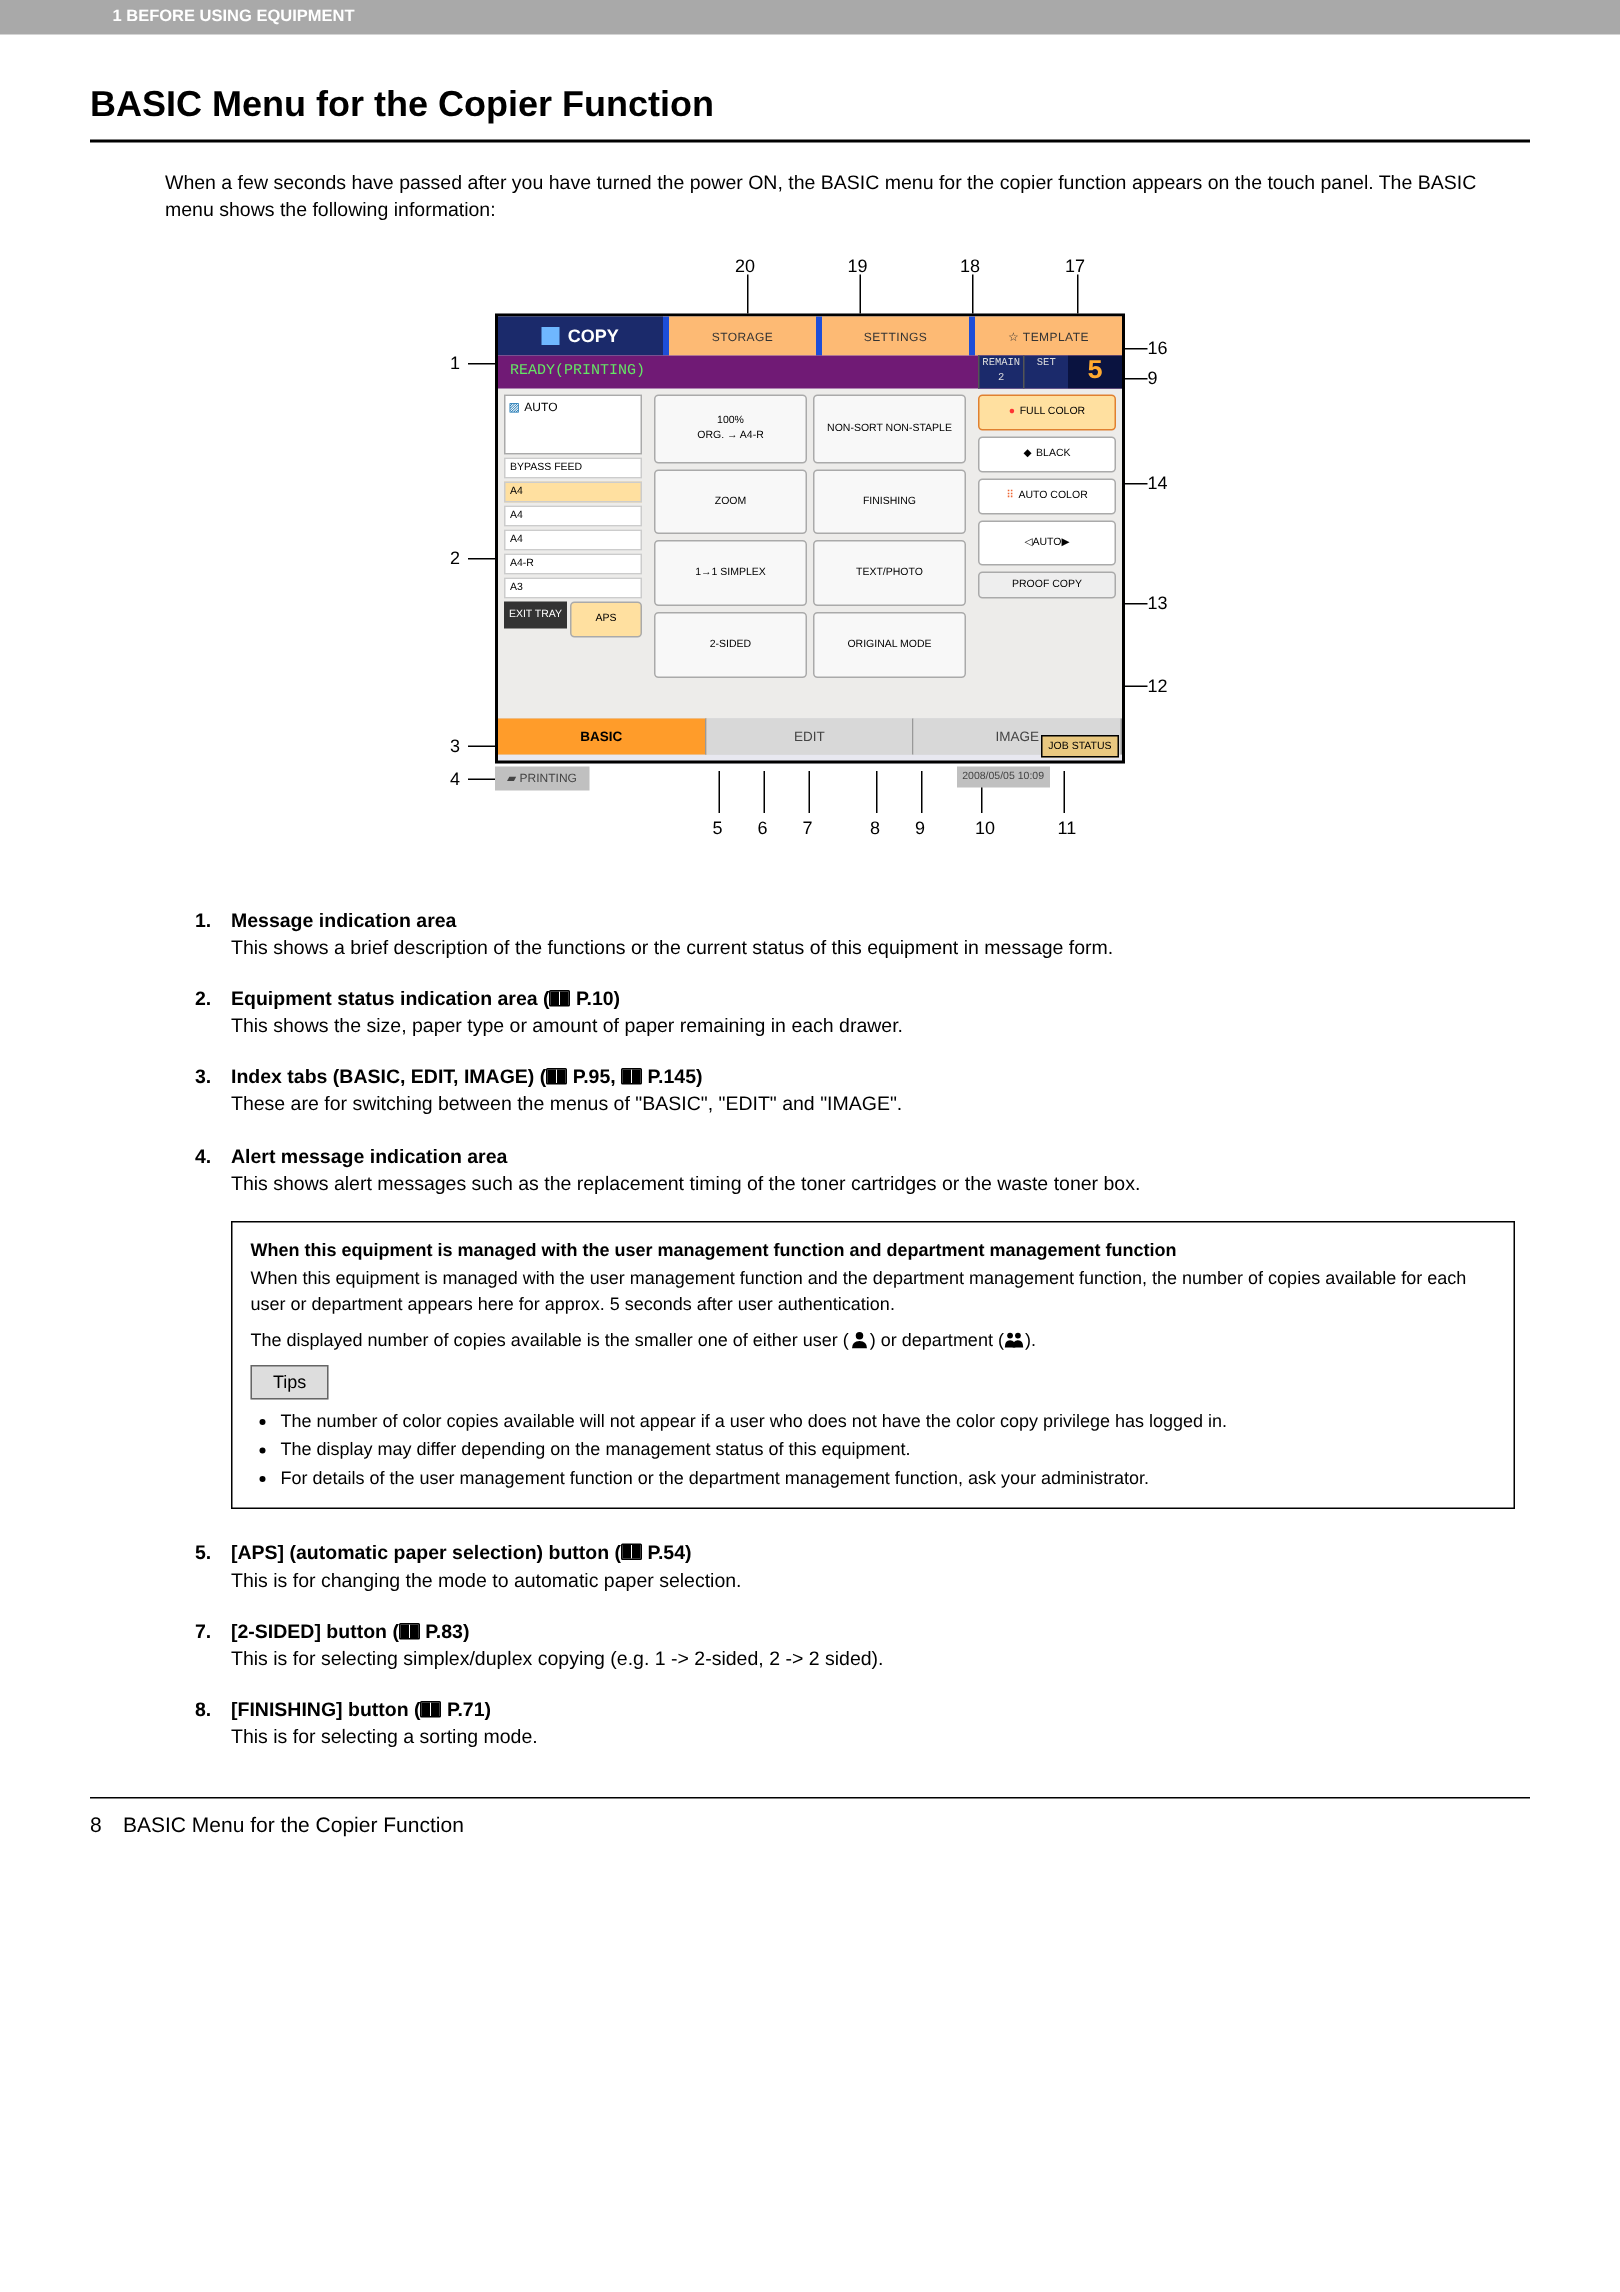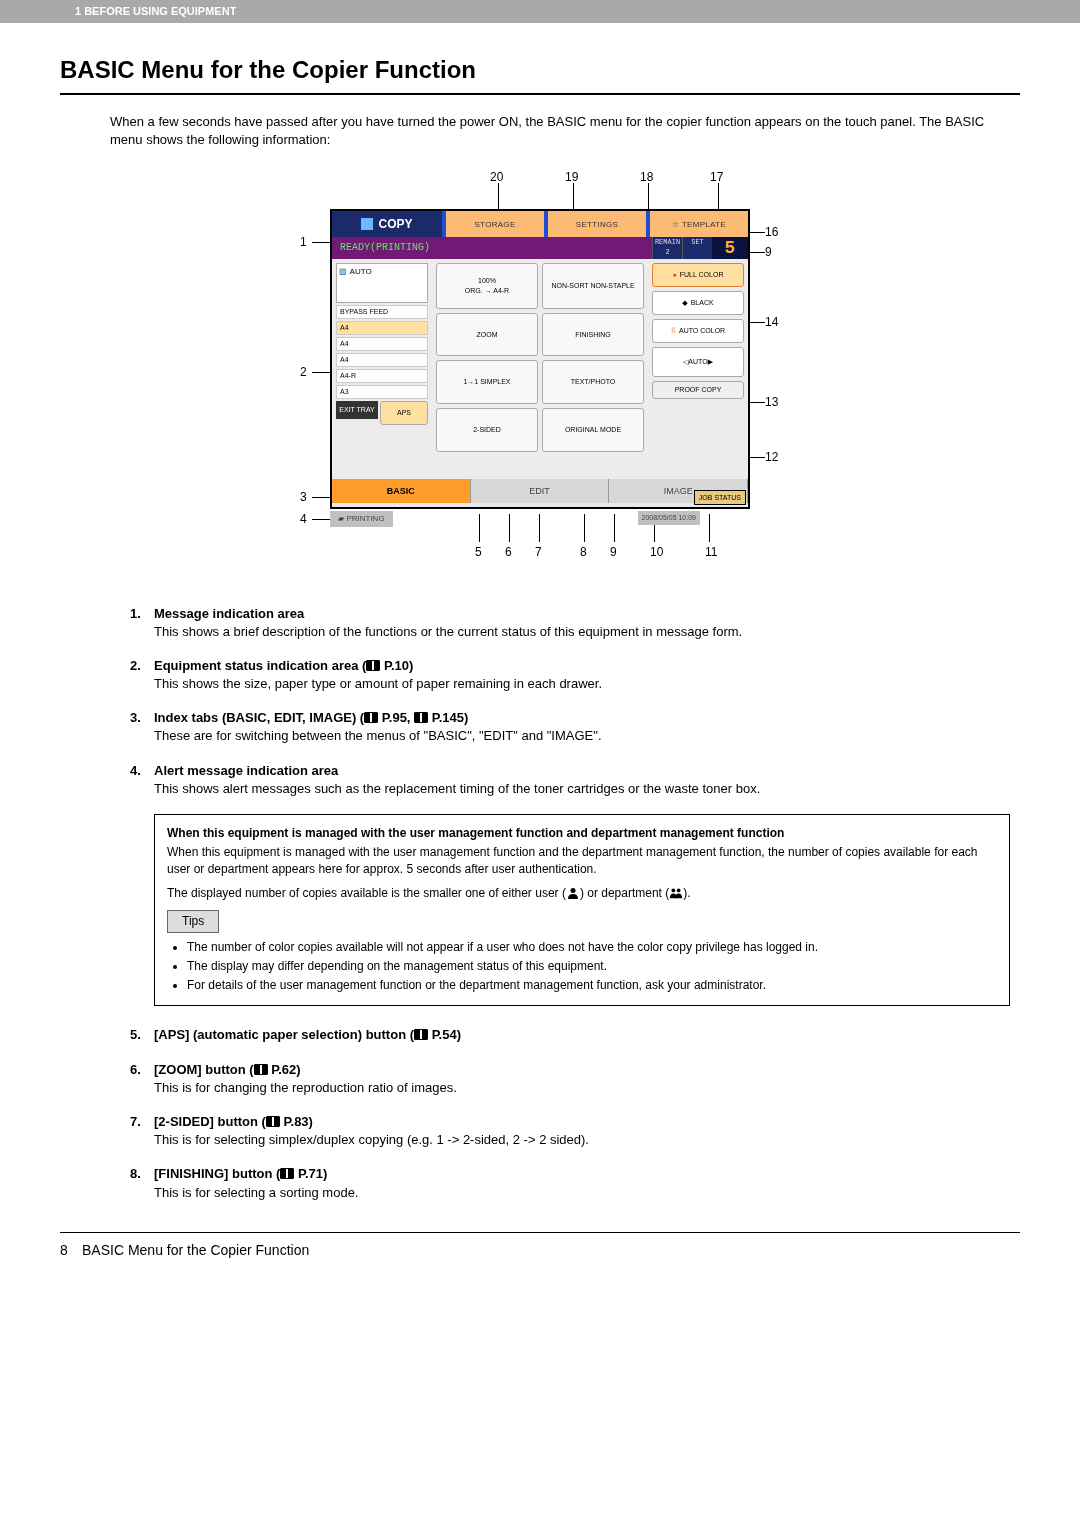--- a/index.html
+++ b/index.html
@@ -444,24 +444,21 @@
       <div class="tips-label">Tips</div>
       <ul class="bullet-list">
         <li>The number of color copies available will not appear if a user who does not have the color copy privilege has logged in.</li>
         <li>The display may differ depending on the management status of this equipment.</li>
         <li>For details of the user management function or the department management function, ask your administrator.</li>
       </ul>
     </div>
 
     <div class="list-item">
       <span class="num">5.</span><span class="title"><span>[APS] (automatic paper selection) button (</span><span class="book-icon-inline"></span><span> P.54)</span></span>
-    </div>
-    <div class="list-item">
-      <span class="num">6.</span><span class="title"><span>[ZOOM] button (</span><span class="book-icon-inline"></span><span> P.62)</span></span>
-      <div class="desc">This is for changing the reproduction ratio of images.</div>
+      <div class="desc">This is for changing the mode to automatic paper selection.</div>
     </div>
     <div class="list-item">
       <span class="num">7.</span><span class="title"><span>[2-SIDED] button (</span><span class="book-icon-inline"></span><span> P.83)</span></span>
       <div class="desc">This is for selecting simplex/duplex copying (e.g. 1 -&gt; 2-sided, 2 -&gt; 2 sided).</div>
     </div>
     <div class="list-item">
       <span class="num">8.</span><span class="title"><span>[FINISHING] button (</span><span class="book-icon-inline"></span><span> P.71)</span></span>
       <div class="desc">This is for selecting a sorting mode.</div>
     </div>
   </div>

